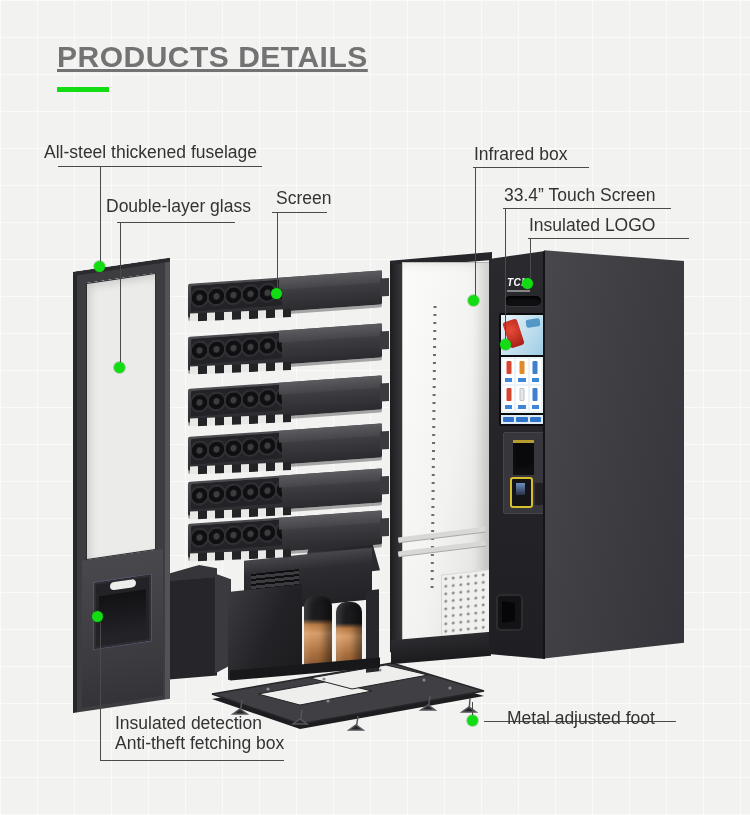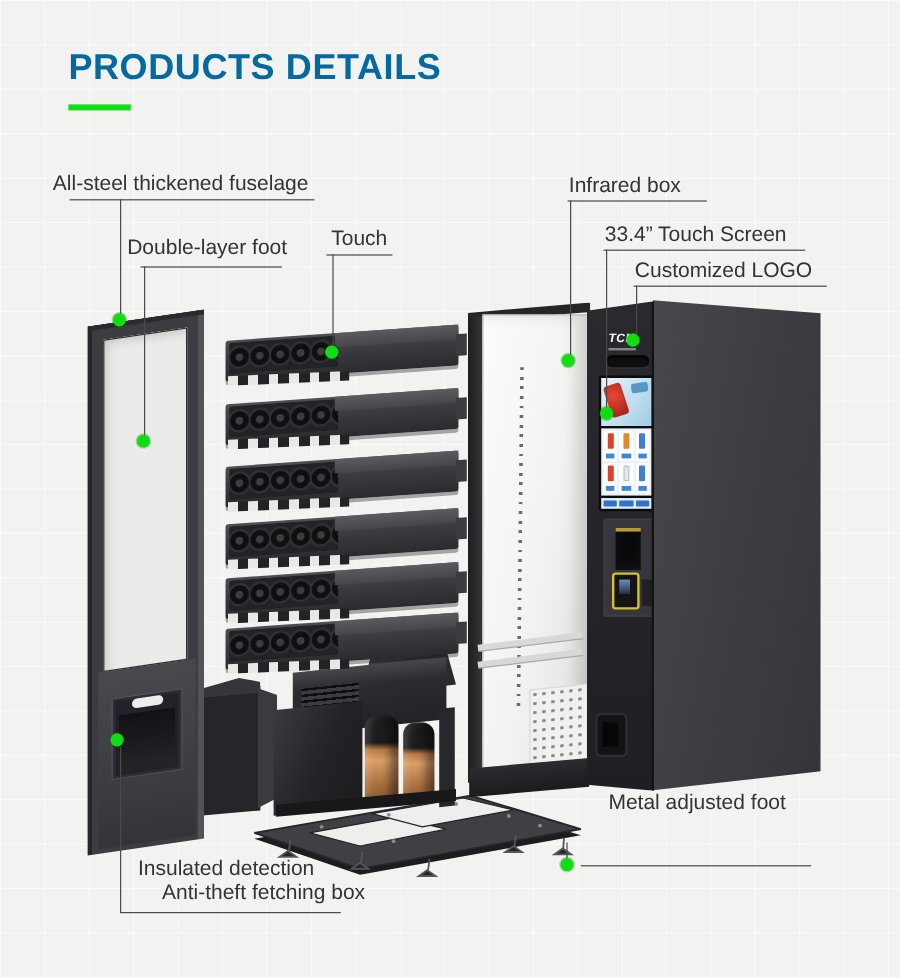--- a/index.html
+++ b/index.html
@@ -13,21 +13,21 @@
     width:750px;height:815px;position:relative;overflow:hidden;
     background-color:var(--background);
     background-image:
       linear-gradient(rgba(255,255,255,.65) 1px, transparent 1px),
       linear-gradient(90deg, rgba(255,255,255,.65) 1px, transparent 1px);
     background-size:37px 37px;
     font-family:"Liberation Sans", sans-serif;
   }
   
   .page-title{position:absolute;left:57px;top:40px;margin:0;font-size:30px;font-weight:700;
-    color:#0369a1;letter-spacing:.5px;}
+    color:#737373;letter-spacing:.5px;text-decoration:underline;}
   .title-bar{position:absolute;left:57px;top:87px;width:52px;height:5px;background:var(--accent-green);}
 
   
   .co{position:absolute;font-size:17.5px;color:var(--text);white-space:nowrap;z-index:40;}
   .hline{position:absolute;height:1px;background:var(--line);z-index:39;}
   .vline{position:absolute;width:1px;background:var(--line);z-index:39;}
   .dot{position:absolute;width:11px;height:11px;border-radius:50%;background:var(--accent-green);
     box-shadow:0 0 0 1px rgba(0,120,0,.25);z-index:41;}
 
   
@@ -327,20 +327,20 @@
 <div class="dot" style="left:94px;top:261px;"></div>
 <div class="dot" style="left:114px;top:362px;"></div>
 <div class="dot" style="left:271px;top:288px;"></div>
 <div class="dot" style="left:468px;top:295px;"></div>
 <div class="dot" style="left:500px;top:339px;"></div>
 <div class="dot" style="left:522px;top:278px;"></div>
 <div class="dot" style="left:92px;top:611px;"></div>
 <div class="dot" style="left:467px;top:715px;"></div>
 
 <div class="co" style="left:44px;top:142px;">All-steel thickened fuselage</div>
-<div class="co" style="left:106px;top:196px;">Double-layer foot</div>
-<div class="co" style="left:276px;top:188px;">Touch</div>
+<div class="co" style="left:106px;top:196px;">Double-layer glass</div>
+<div class="co" style="left:276px;top:188px;">Screen</div>
 <div class="co" style="left:474px;top:144px;">Infrared box</div>
 <div class="co" style="left:504px;top:185px;">33.4” Touch Screen</div>
-<div class="co" style="left:529px;top:215px;">Customized LOGO</div>
-<div class="co" style="left:507px;top:658px;">Metal adjusted foot</div>
+<div class="co" style="left:529px;top:215px;">Insulated LOGO</div>
+<div class="co" style="left:507px;top:708px;">Metal adjusted foot</div>
 <div class="co" style="left:115px;top:713px;">Insulated detection</div>
-<div class="co" style="left:115px;top:733px;margin-left:20px;">Anti-theft fetching box</div>
+<div class="co" style="left:115px;top:733px;">Anti-theft fetching box</div>
 
 </body></html>

